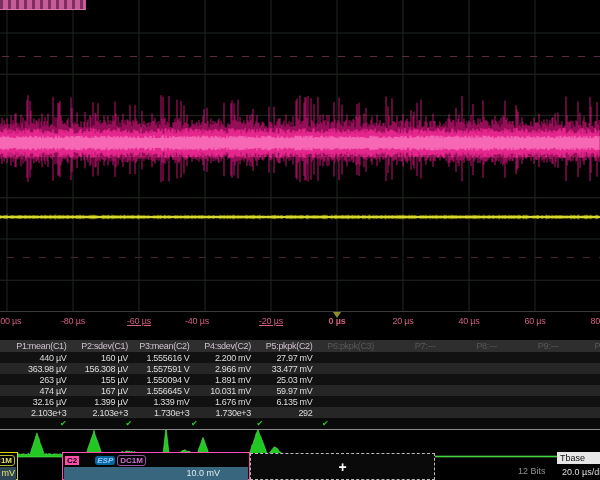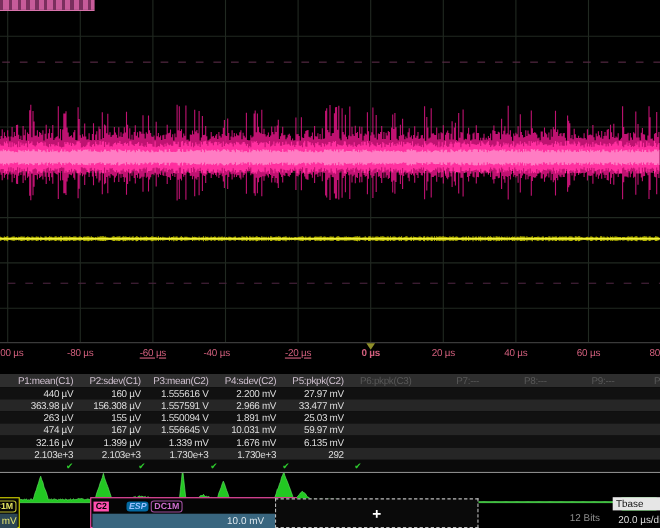--- a/index.html
+++ b/index.html
@@ -33,21 +33,21 @@
   #hist-svg{position:absolute;left:0;top:430px;}
   
   .chbox{position:absolute;top:452px;height:28px;box-sizing:border-box;background:#050505;}
   .brow{display:flex;align-items:center;height:13px;padding:1px 2px 0 2px;gap:2px;}
   .chbadge{font-size:8px;line-height:9px;padding:0 2px;font-weight:bold;white-space:nowrap;}
   #c1box{left:-84px;width:102px;border:1px solid #d8d800;}
   #c1box .brow{justify-content:flex-end;}
   .c1coup{color:#e0e060;border:1px solid #b8b830;border-radius:3px;}
   .vdiv{margin:0 1px;height:13px;font-size:9px;line-height:13px;text-align:right;}
   .c1v{background:#2c4654;color:#e6e670;padding-right:1px;}
-  #c2box{left:62px;width:188px;border:1px solid #ff4fae;margin-left:20px;}
+  #c2box{left:62px;width:188px;border:1px solid #ff4fae;}
   .c2name{background:#ff4fae;color:#000;}
   .espb{background:#0369a1;color:#9cc1ff;border-radius:3px;margin-left:14px;font-style:italic;}
   .c2coup{color:#cf6fcf;border:1px solid #a050a0;border-radius:3px;}
   .c2v{background:#39667f;color:#dfe9ef;padding-right:28px;}
   #addbox{position:absolute;left:250px;top:453px;width:185px;height:27px;box-sizing:border-box;
           border:1px dashed #bbbbbb;background:#0a0a0a;display:flex;align-items:center;justify-content:center;}
   #addbox span{color:#ffffff;font-size:14px;font-weight:bold;line-height:14px;}
   #hdbadge{position:absolute;left:520px;top:452px;width:34px;height:12px;background:#21cc21;
            color:#000;font-size:9px;font-weight:bold;text-align:center;line-height:12px;border-radius:2px;margin-left:44px;}
   #bits{position:absolute;left:518px;top:466px;color:#8f8f8f;font-size:9px;}

